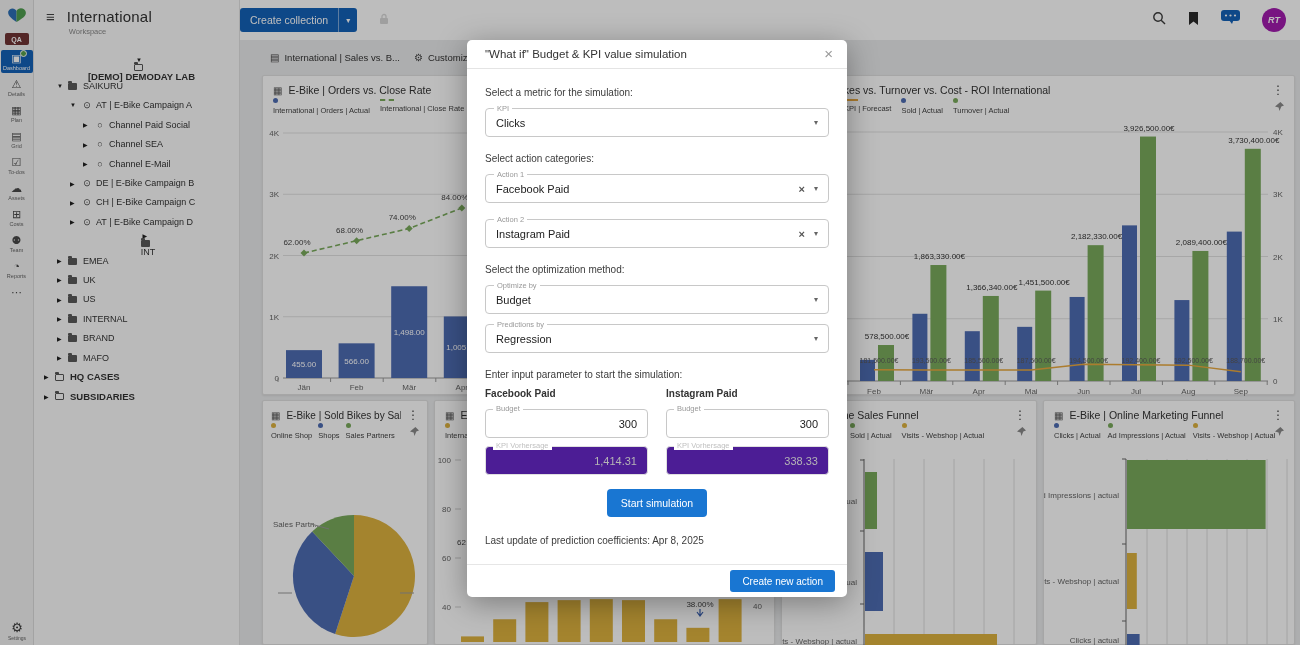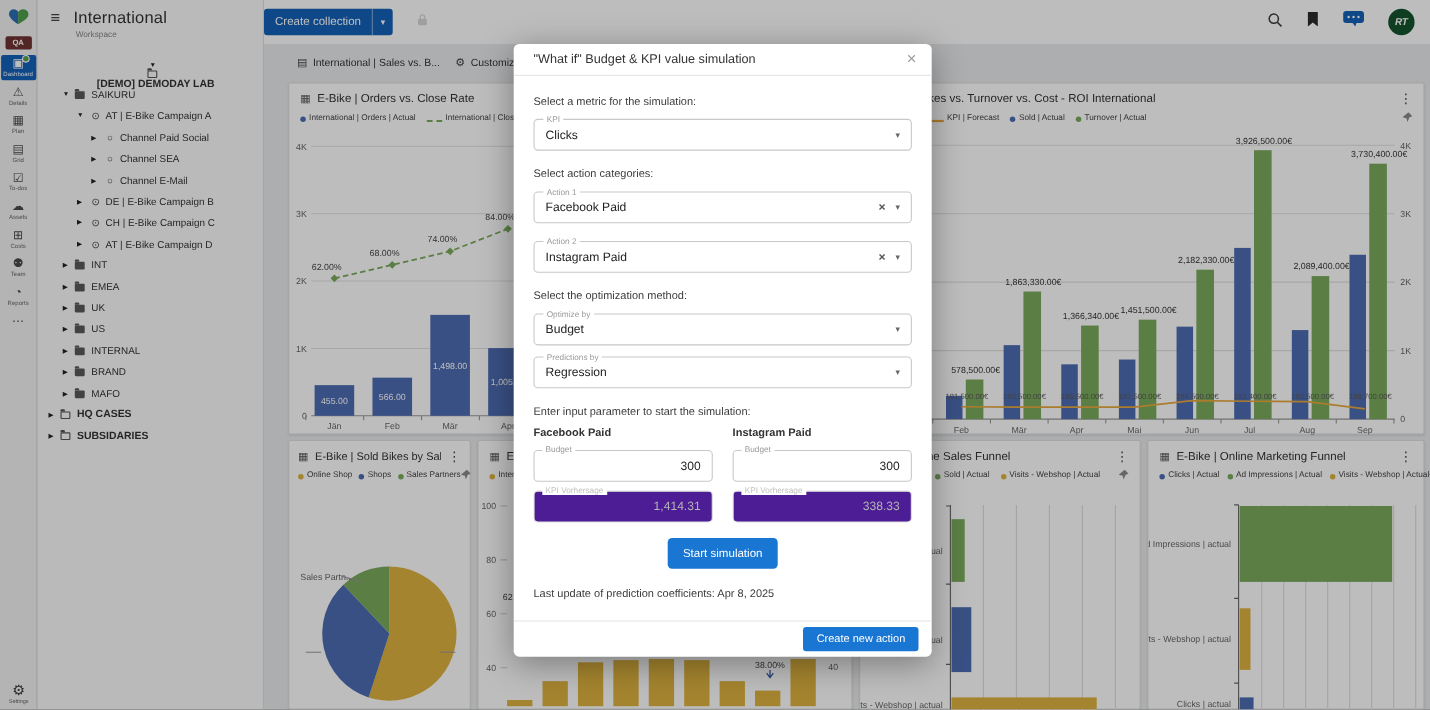--- a/index.html
+++ b/index.html
@@ -39,36 +39,36 @@
   .tree-row .tt.b{font-weight:bold;font-size:9.5px;}
 
   
   .main{position:absolute;left:240px;top:0;width:1060px;height:463px;}
   .topbar{height:40px;background:#fff;display:flex;align-items:center;padding:0 8px 0 0;}
   .btn-split{display:flex;align-items:stretch;background:#1462b8;color:#fff;border-radius:3px;overflow:hidden;height:24px;cursor:pointer;}
   .btn-split .bmain{display:flex;align-items:center;padding:0 10px;font-size:10.5px;}
   .btn-split .barrow{display:flex;align-items:center;padding:0 7px;border-left:1px solid rgba(255,255,255,.45);font-size:8px;}
   .lockic{margin-left:22px;opacity:.55;}
   .top-icons{margin-left:auto;display:flex;align-items:center;gap:22px;padding-right:6px;}
-  .avatar{width:24px;height:24px;border-radius:50%;background:#14532d;color:#fff;font-size:9px;font-weight:bold;
+  .avatar{width:24px;height:24px;border-radius:50%;background:#a21caf;color:#fff;font-size:9px;font-weight:bold;
     display:flex;align-items:center;justify-content:center;cursor:pointer;font-style:italic;}
   .board{position:absolute;left:0;top:40px;width:1060px;height:605px;background:#eaebec;}
   .tabstrip{display:flex;align-items:center;gap:14px;padding:8px 0 0 30px;height:26px;}
   .tab{display:flex;align-items:center;gap:5px;font-size:9.5px;color:#333;cursor:pointer;}
   .tab .tic{font-size:10px;color:#444;}
 
   
   .panel{position:absolute;background:#fff;border:1px solid #e0e0e0;border-radius:2px;box-shadow:0 1px 2px rgba(0,0,0,.08);}
   .p-head{position:relative;z-index:2;height:20px;padding:8px 10px 0;display:flex;align-items:center;gap:6px;}
   .pico{font-size:10px;color:#555;}
   .p-title{font-size:10.5px;color:#333;white-space:nowrap;overflow:hidden;}
   .kebab{margin-left:auto;font-size:12px;color:#444;cursor:pointer;line-height:10px;}
   .p-legend{position:relative;z-index:2;height:16px;padding:4px 10px 0;display:flex;align-items:center;}
   .lg{display:flex;gap:10px;align-items:center;font-size:7.5px;color:#444;white-space:nowrap;}
-  .lg .it{display:flex;align-items:flex-end;gap:3px;}
+  .lg .it{display:flex;align-items:flex-start;gap:3px;flex-direction:column;}
   .lg .dot{width:5px;height:5px;border-radius:50%;flex:none;}
   .lg .dash{width:14px;border-top:2px dashed;flex:none;}
   .lg .lin{width:14px;height:2px;flex:none;}
   .pad52{padding-left:52px;}
   .pad58{padding-left:58px;}
   .toff38{margin-left:32px;}
   .pin{margin-left:auto;cursor:pointer;line-height:0;}
   svg.chart{position:absolute;left:0;top:0;z-index:1;}
   svg text{font-family:"Liberation Sans",sans-serif;}
   .ax{font-size:8px;fill:#666;}
@@ -217,21 +217,21 @@
         <div class="tree-row" style="padding-left: 36px;">
           <span class="tw">▶</span>
           <span class="ti">⊙</span>
           <span class="tt">CH | E-Bike Campaign C</span>
         </div>
         <div class="tree-row" style="padding-left: 36px;">
           <span class="tw">▶</span>
           <span class="ti">⊙</span>
           <span class="tt">AT | E-Bike Campaign D</span>
         </div>
-        <div class="tree-row" style="padding-left: 23px;">
+        <div class="tree-row" style="padding-left: 23px; flex-direction: column;">
           <span class="tw">▶</span>
           <span class="fc"></span>
           <span class="tt">INT</span>
         </div>
         <div class="tree-row" style="padding-left: 23px;">
           <span class="tw">▶</span>
           <span class="fc"></span>
           <span class="tt">EMEA</span>
         </div>
         <div class="tree-row" style="padding-left: 23px;">

